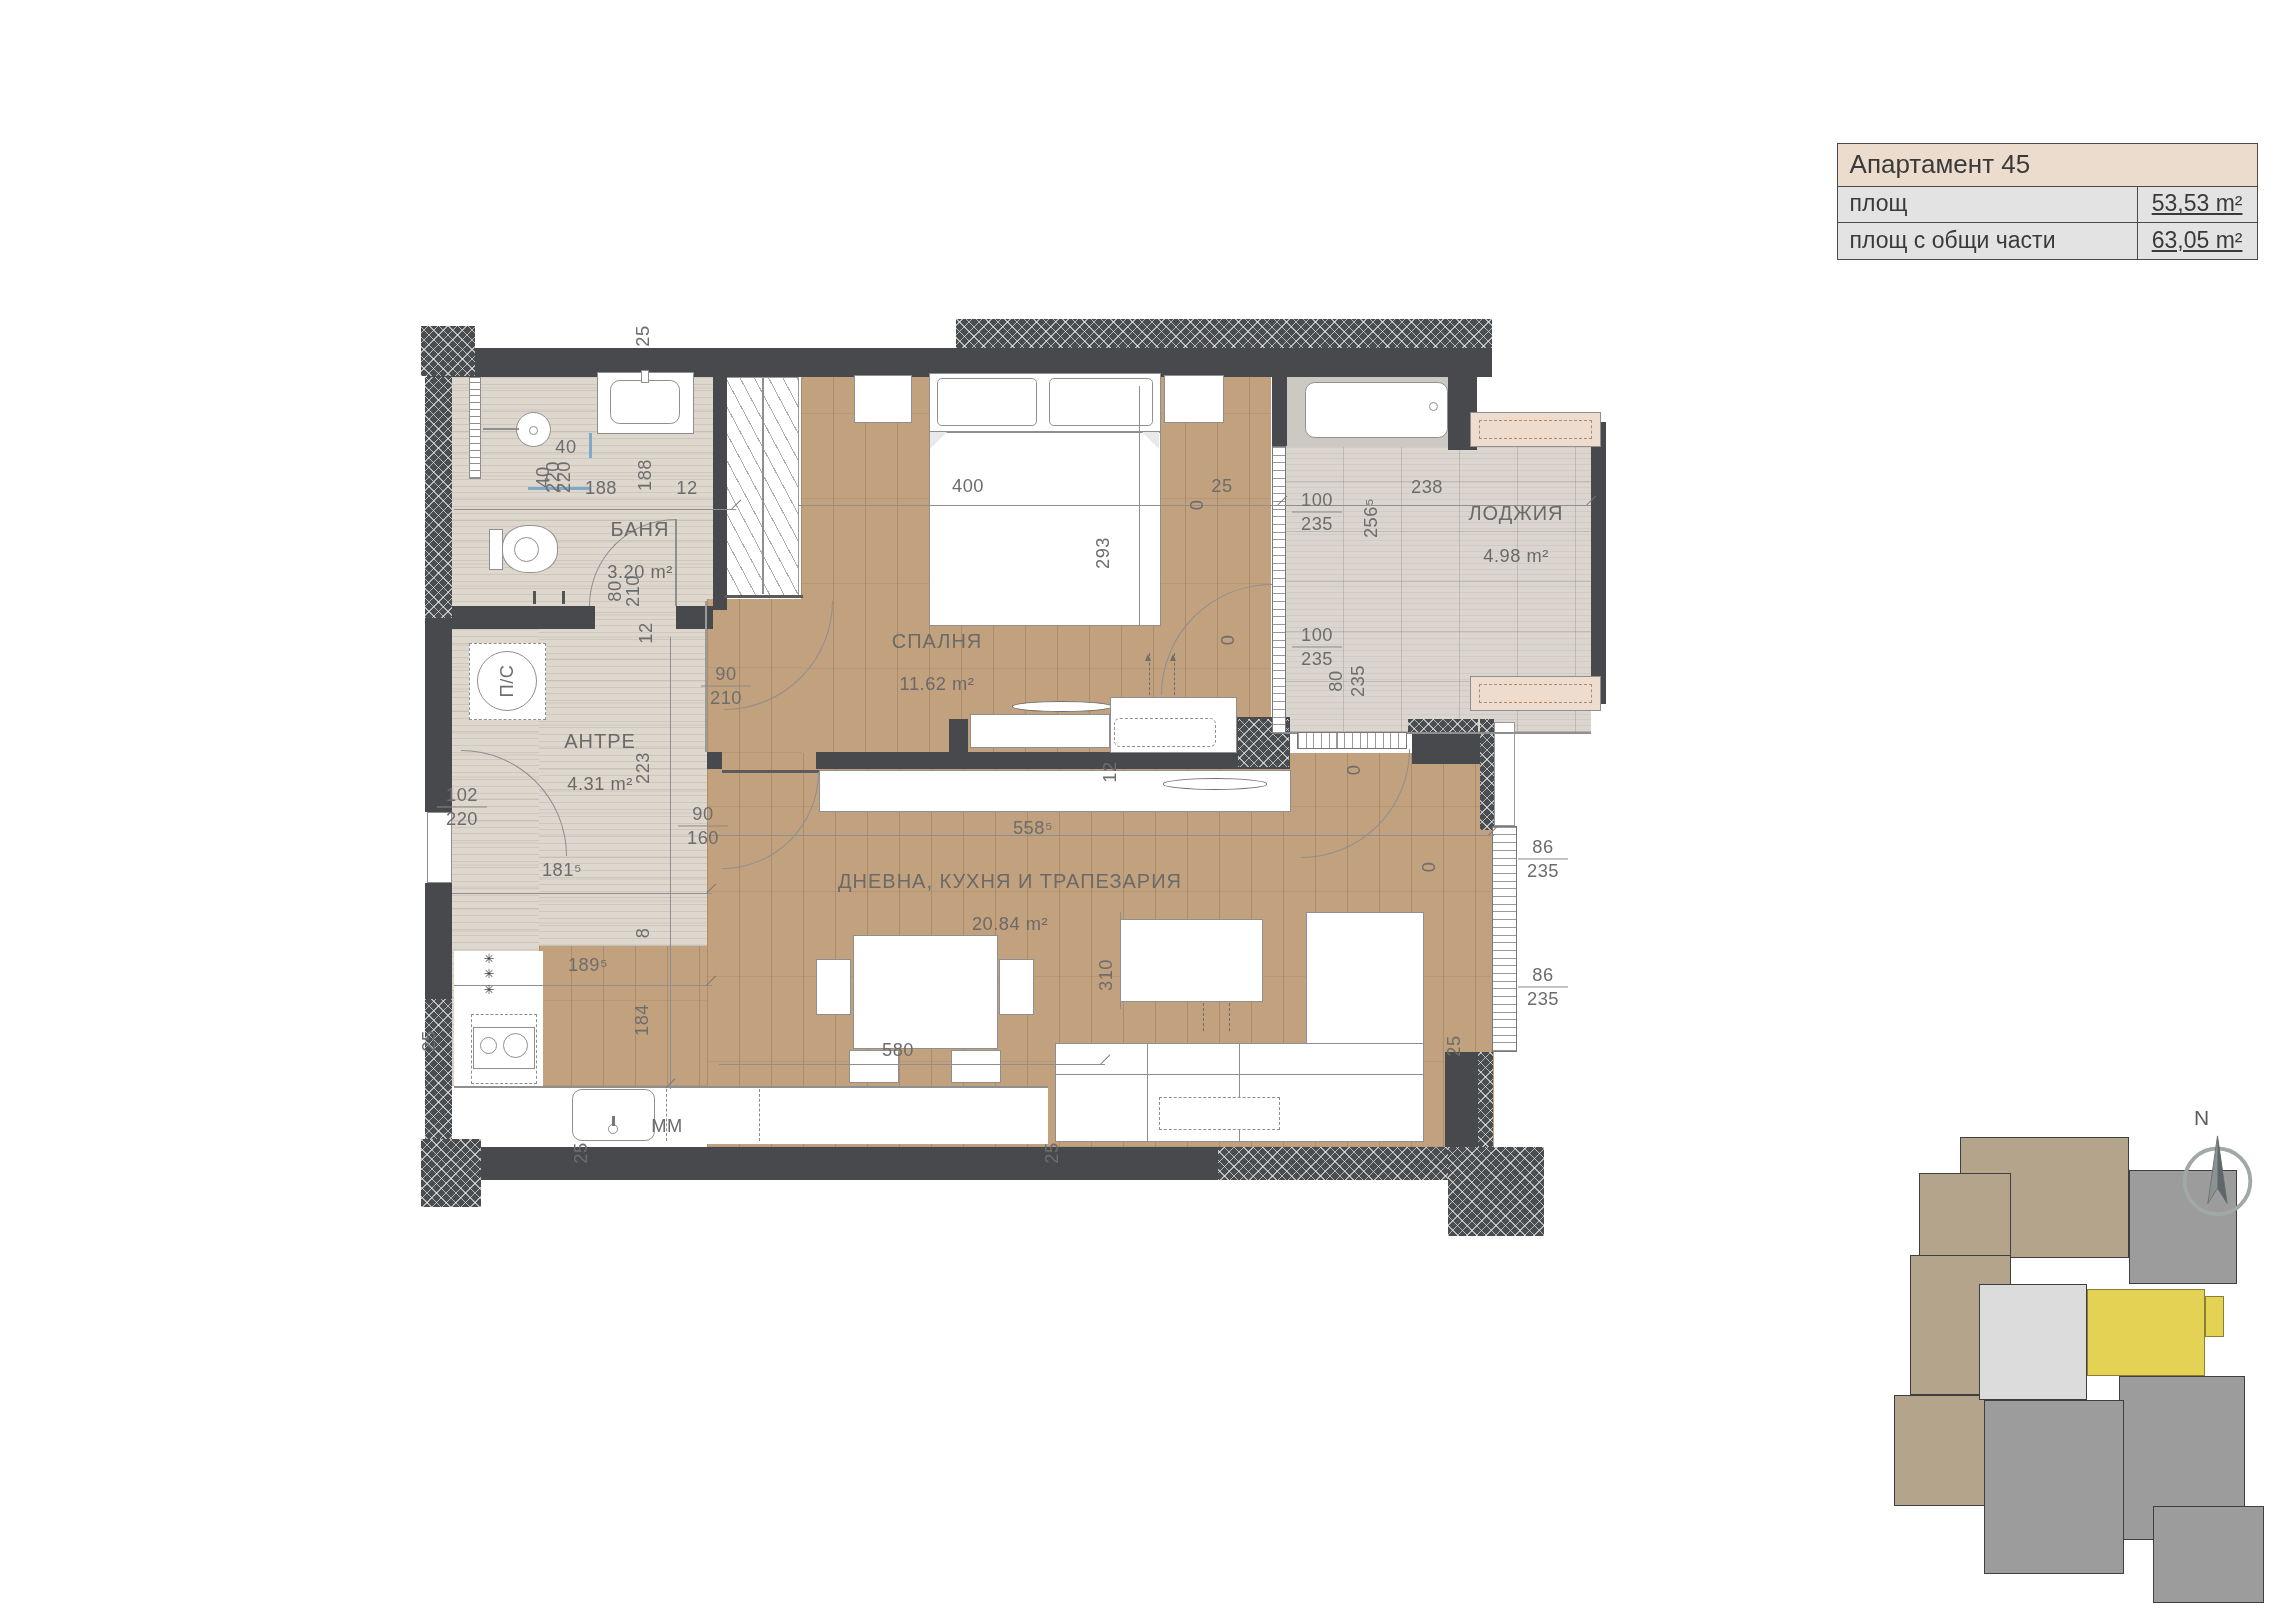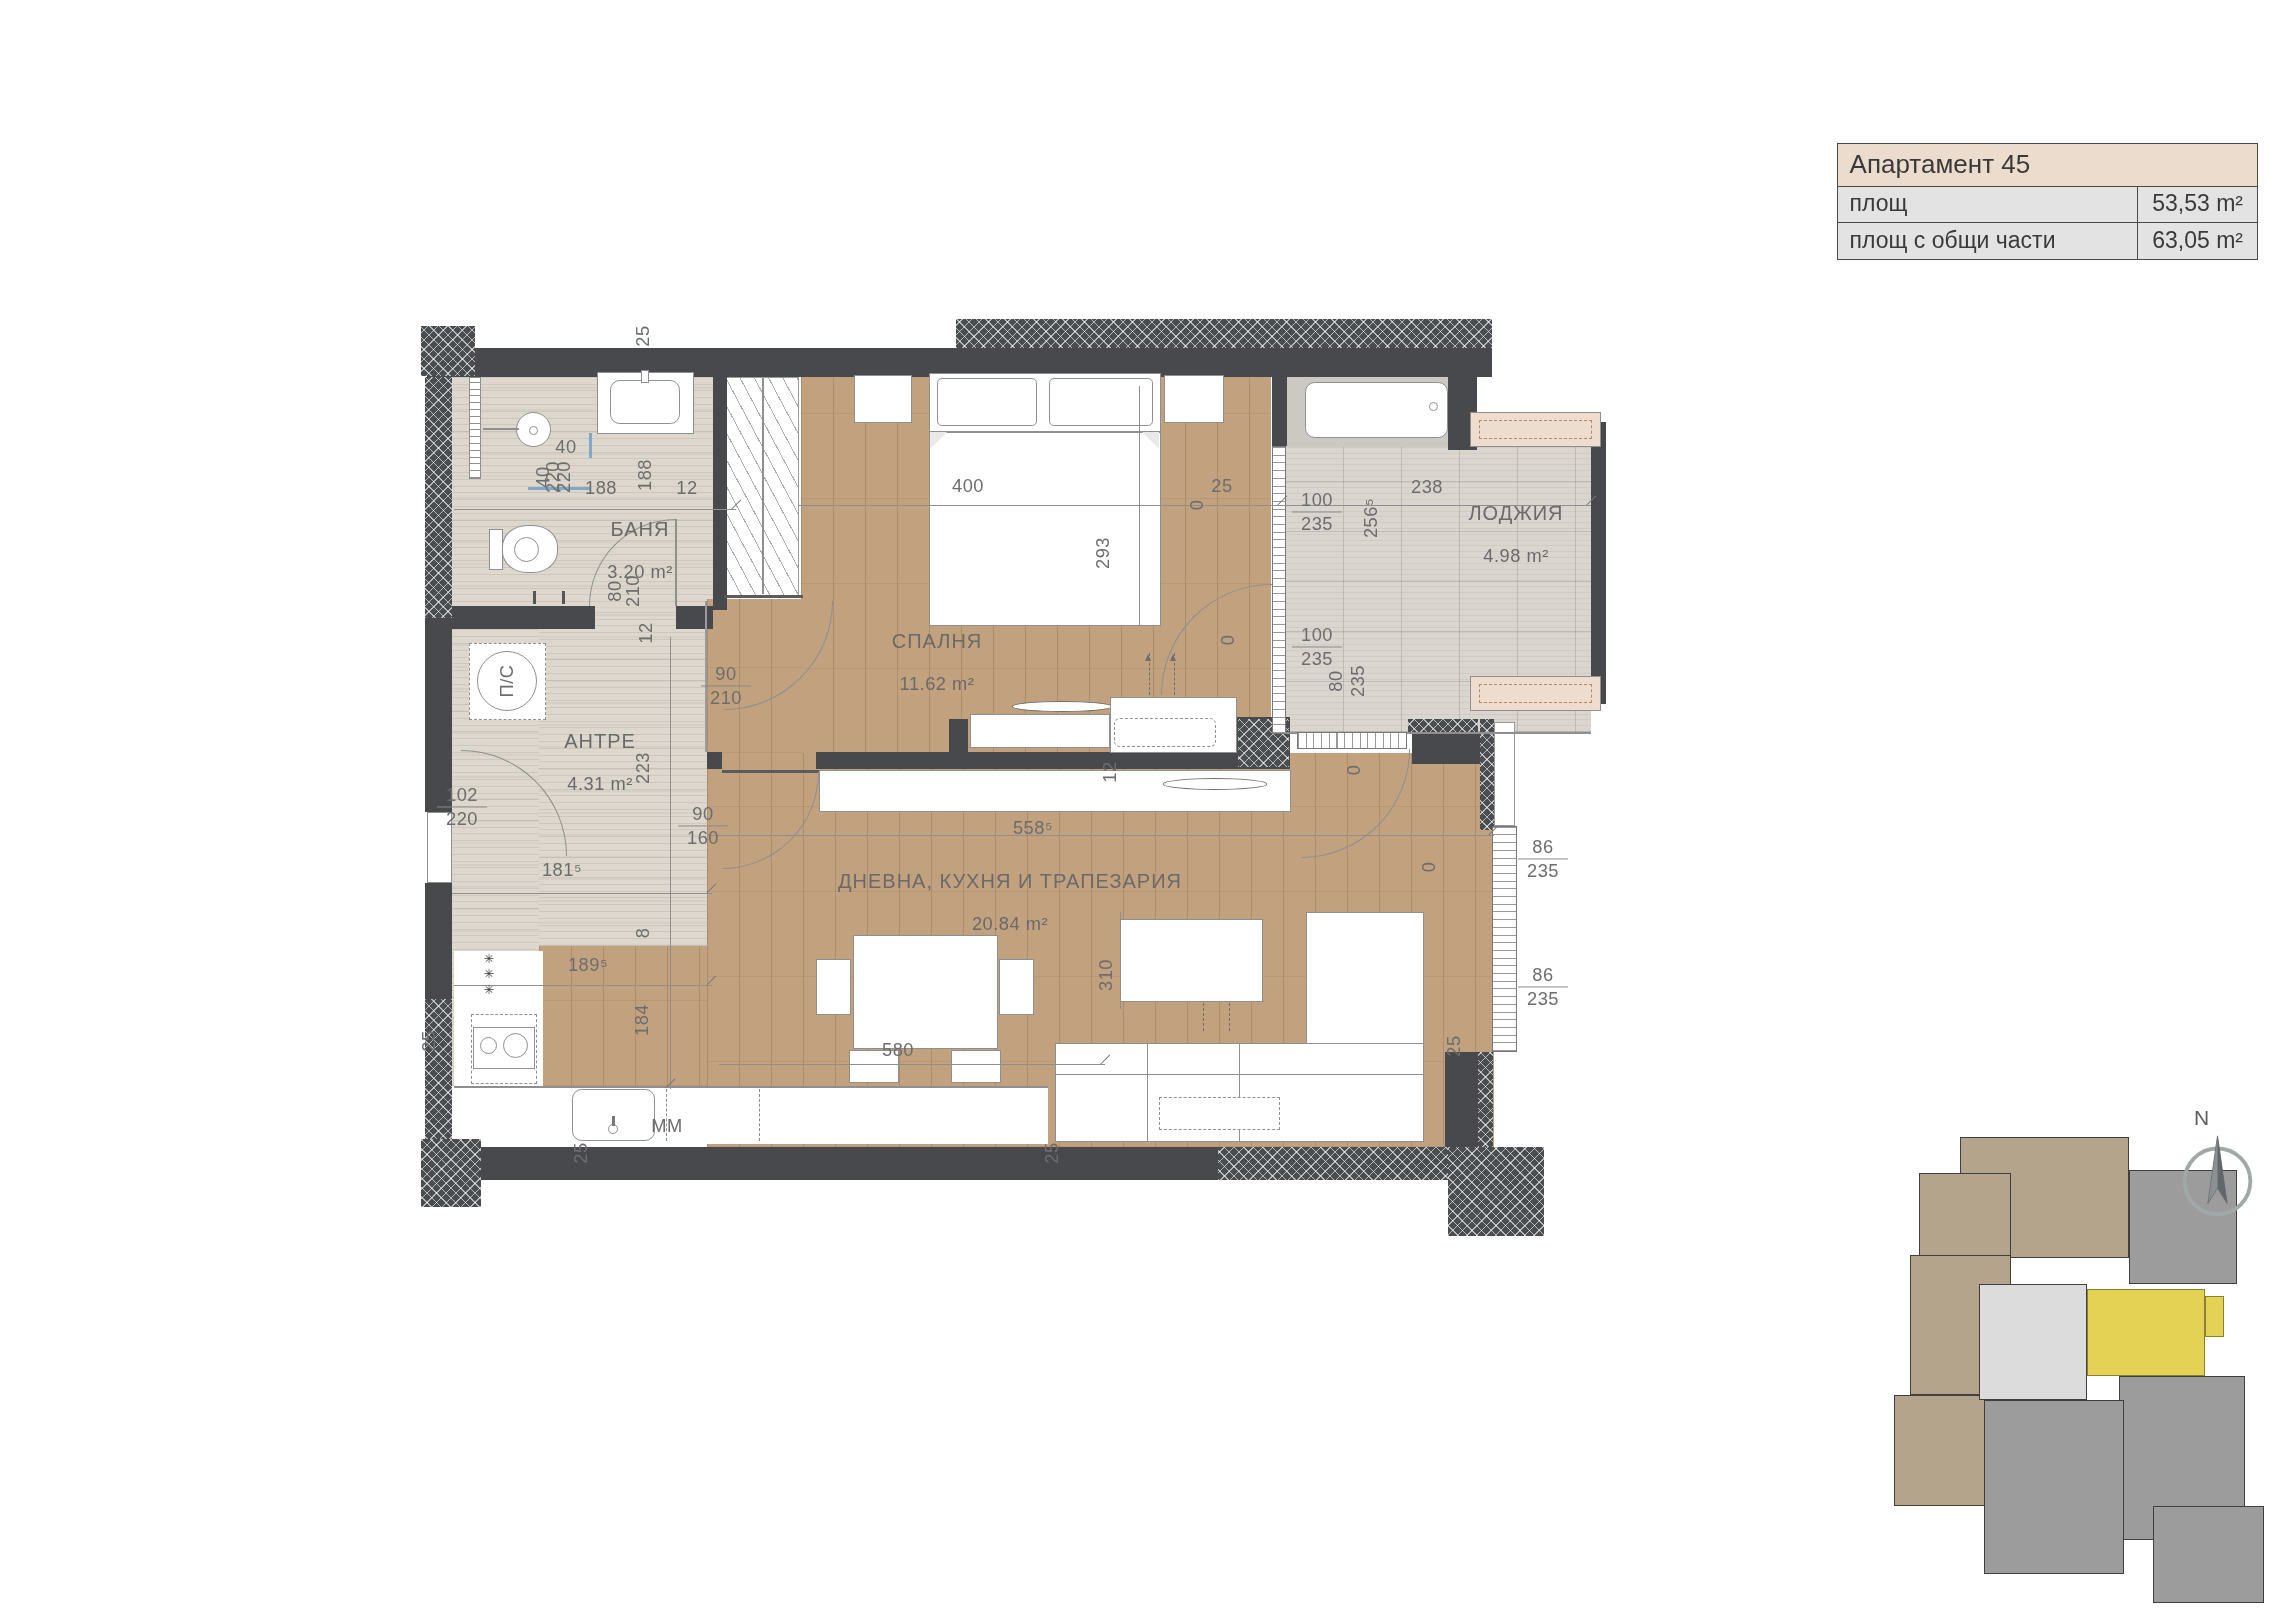--- a/index.html
+++ b/index.html
@@ -59,21 +59,21 @@
   .room-label{position:absolute;color:#6a6a6a;text-align:center;transform:translate(-50%,-50%);
        white-space:nowrap;letter-spacing:1px;}
   .room-label .nm{font-size:20px;display:block;}
   .room-label .ar{font-size:18.3px;display:block;margin-top:20px;letter-spacing:0.5px;}
   
   #info{position:absolute;left:1837px;top:143px;width:419px;border:1.9px solid #4a4a4a;color:#3a3a3a;}
   #info .hd{background:#ecdccd;font-size:26px;padding:4.8px 11.6px 5.8px;border-bottom:1.9px solid #4a4a4a;}
   #info .rw{background:#e3e3e3;font-size:23px;display:flex;border-bottom:1.9px solid #4a4a4a;}
   #info .rw:last-child{border-bottom:none;}
   #info .rw .lb{flex:0 0 276px;padding:3.9px 11.6px 4.8px;border-right:1.9px solid #4a4a4a;}
-  #info .rw .vl{flex:1;padding:3.9px 13.5px 4.8px;text-align:center;}
+  #info .rw .vl{flex:1;padding:3.9px 13.5px 4.8px;text-align:left;text-decoration:underline;}
   
   .mu{position:absolute;box-sizing:border-box;border:1.9px solid #3e3f41;}
   #compassN{position:absolute;left:2194px;top:1106px;color:#5c5c5c;font-size:21px;letter-spacing:1px;}
 </style>
 </head>
 <body>
 
 <div id="page">
 
   <div id="info">

